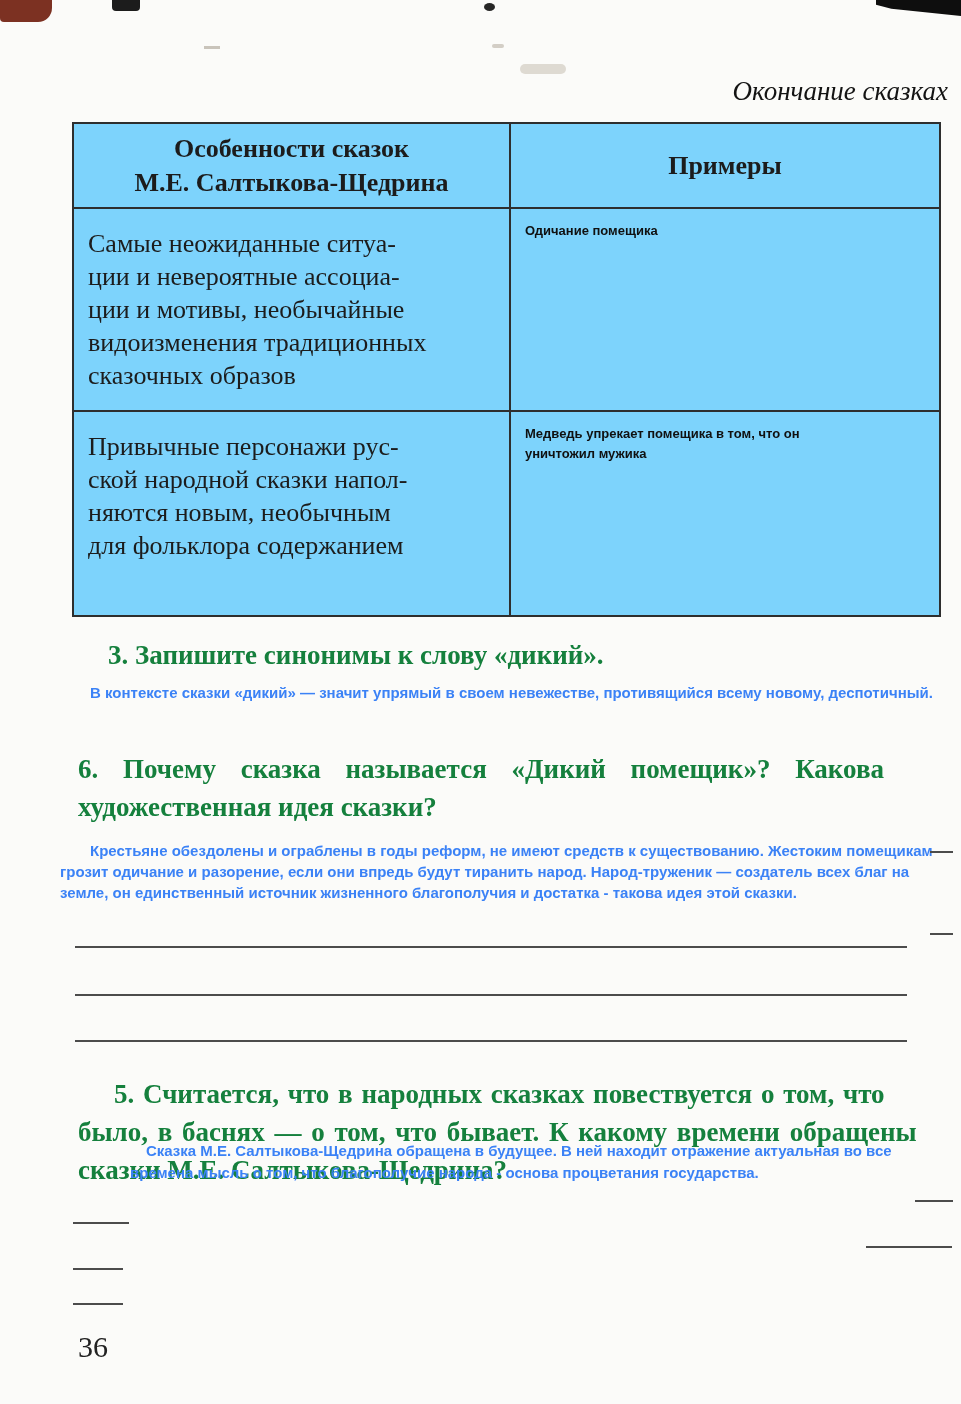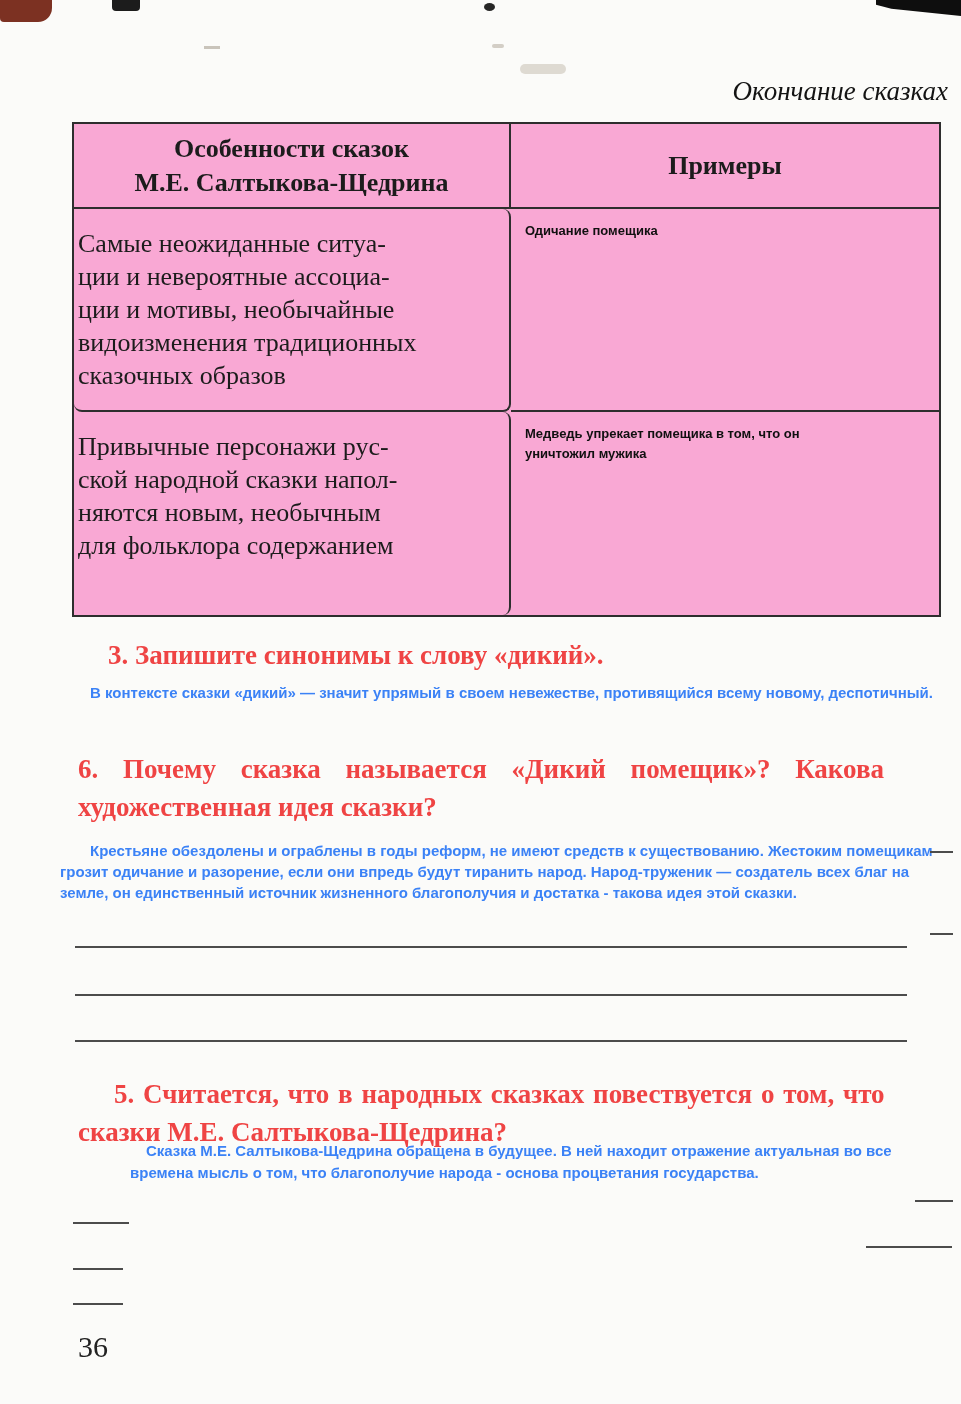--- a/index.html
+++ b/index.html
@@ -30,40 +30,40 @@
     font-style:italic; font-size:27px; text-align:right; color:#141414;
   }
 
   
   .qa-table {
     position:absolute; left:72px; top:122px; width:869px;
     border:2px solid #2e2e2e;
     display:grid;
     grid-template-columns:437px 1fr;
     grid-template-rows:85px 203px 203px;
-    background:#f9a8d4;
+    background:#7dd3fc;
   }
   .cell { overflow:hidden; }
   .col-left { border-right:2px solid #2e2e2e; }
   .row-line { border-bottom:2px solid #2e2e2e; }
   .th {
     display:flex; align-items:center; justify-content:center;
     text-align:center; font-weight:bold; font-size:26px; line-height:1.3;
   }
   .feature-cell {
-    padding:18px 12px 0 4px;
-    font-size:26px; line-height:33px;border-radius:8px;
+    padding:18px 12px 0 14px;
+    font-size:26px; line-height:33px;
   }
   .example-cell {
     padding:12px 12px 0 14px;
     font-family:"Liberation Sans", sans-serif;
     font-weight:bold; font-size:13px; line-height:20px; color:#101010;
   }
 
-  .q-heading { position:absolute; font-weight:bold; font-size:27px; color:#ef4444; }
+  .q-heading { position:absolute; font-weight:bold; font-size:27px; color:#15803d; }
   .q-line { white-space:nowrap; line-height:38px; }
   .indent-line { padding-left:36px; }
 
   .answer {
     position:absolute;
     font-family:"Liberation Sans", sans-serif;
     font-weight:bold; font-size:15px; color:#3b82f6;
   }
 
   .rule { position:absolute; height:2px; background:#4c4c4c; }
@@ -113,20 +113,21 @@
 <div class="answer" style="left:60px; top:840px; width:895px; line-height:21px; text-indent:30px;">Крестьяне обездолены и ограблены в годы реформ, не имеют средств к существованию. Жестоким помещикам грозит одичание и разорение, если они впредь будут тиранить народ. Народ-труженик — создатель всех благ на земле, он единственный источник жизненного благополучия и достатка - такова идея этой сказки.</div>
 
 <div class="rule" style="left:75px; top:946px; width:832px;"></div>
 <div class="rule" style="left:75px; top:994px; width:832px;"></div>
 <div class="rule" style="left:75px; top:1040px; width:832px;"></div>
 <div class="rule" style="left:930px; top:851px; width:23px;"></div>
 <div class="rule" style="left:930px; top:933px; width:23px;"></div>
 
 <div class="q-heading" style="left:78px; top:1075px; width:880px;">
   <div class="q-line indent-line" style="word-spacing:2px;">5. Считается, что в народных сказках повествуется о том, что</div>
+  <div class="q-line" style="word-spacing:3px;">было, в баснях — о том, что бывает. К какому времени обращены</div>
   <div class="q-line">сказки М.Е. Салтыкова-Щедрина?</div>
 </div>
 <div class="answer" style="left:130px; top:1140px; width:822px; line-height:22px; text-indent:16px;">Сказка М.Е. Салтыкова-Щедрина обращена в будущее. В ней находит отражение актуальная во все времена мысль о том, что благополучие народа - основа процветания государства.</div>
 
 <div class="rule" style="left:915px; top:1200px; width:38px;"></div>
 <div class="rule" style="left:73px; top:1222px; width:56px;"></div>
 <div class="rule" style="left:866px; top:1246px; width:86px;"></div>
 <div class="rule" style="left:73px; top:1268px; width:50px;"></div>
 <div class="rule" style="left:73px; top:1303px; width:50px;"></div>
 

